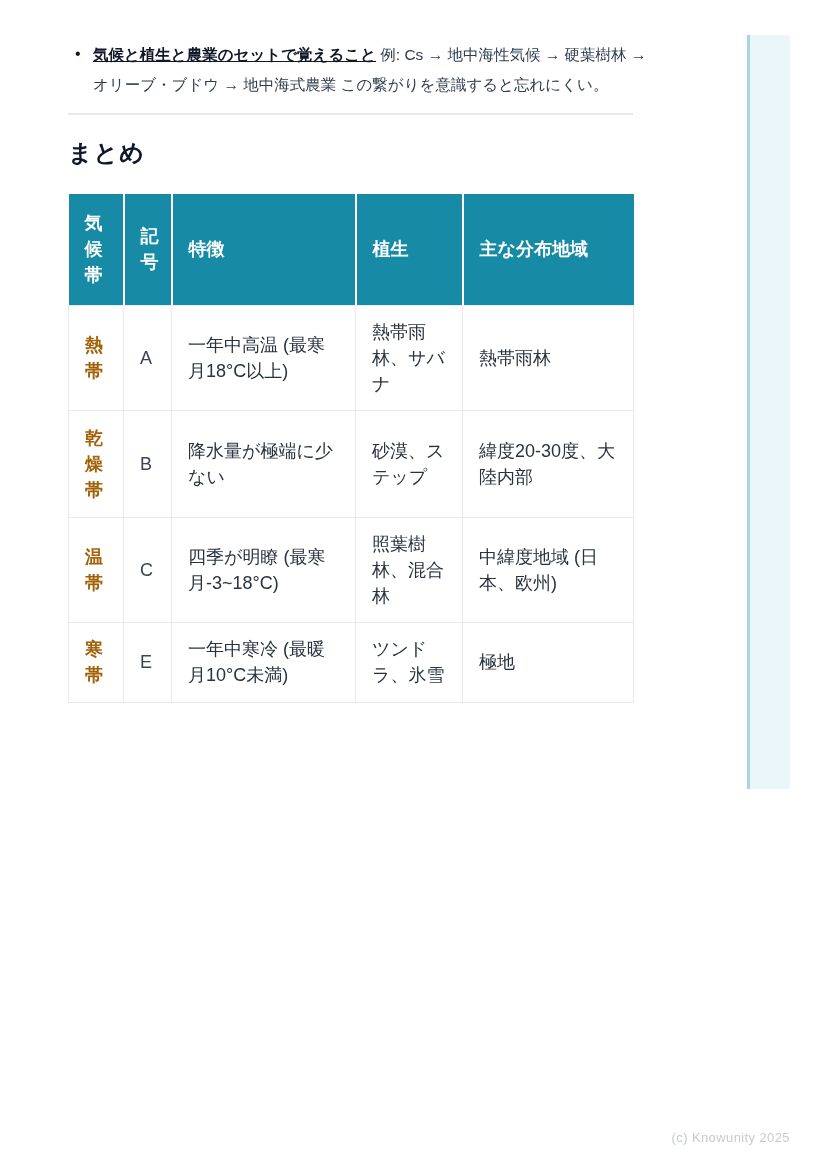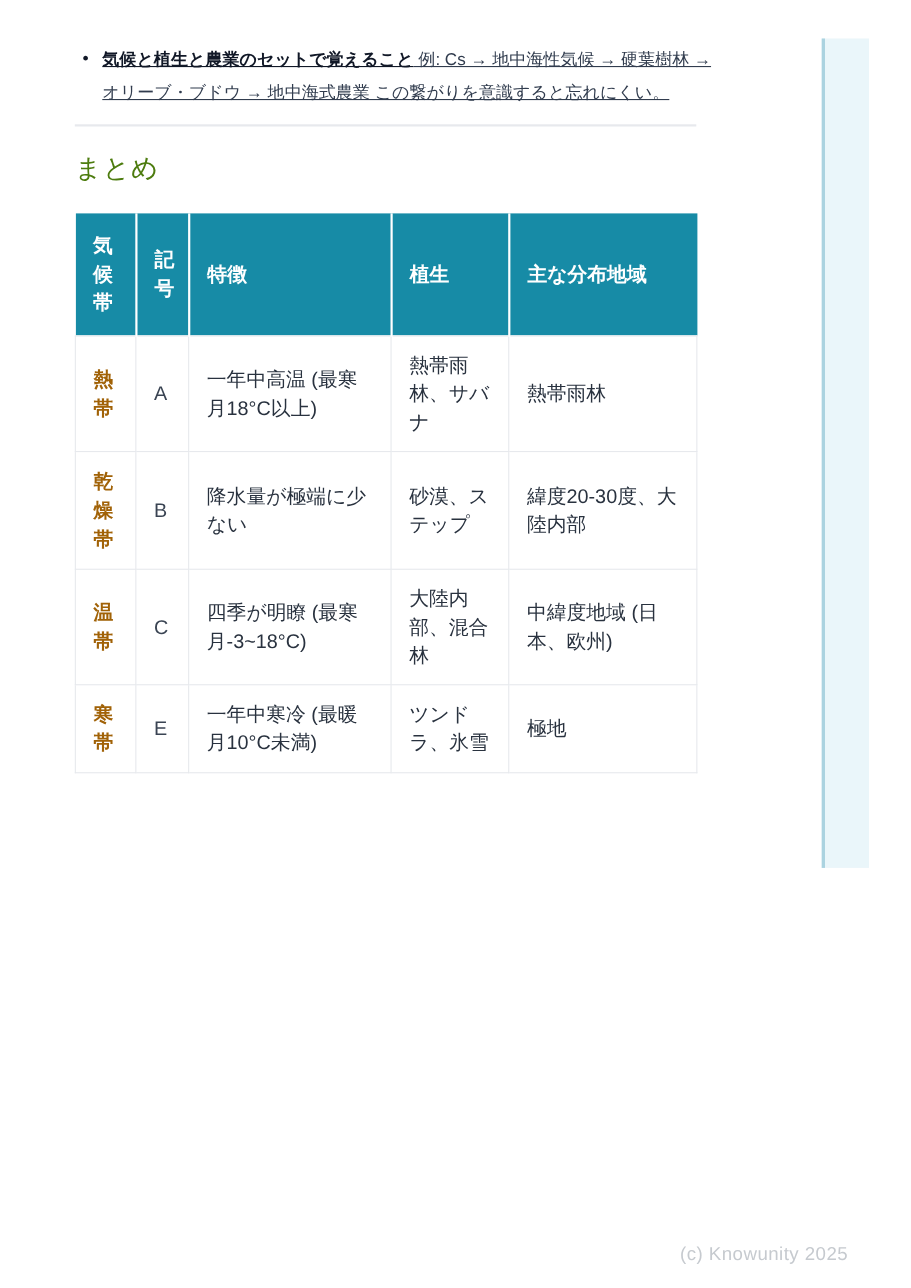--- a/index.html
+++ b/index.html
@@ -28,41 +28,41 @@
     padding-left: 25px;
   }
   .note .bullet {
     position: absolute;
     left: 7px;
     top: -1px;
     font-size: 16px;
     color: #111827;
   }
   .note .note-bold { font-weight: bold; color: #111827; text-decoration: underline; }
-  .note .note-rest { font-weight: normal; color: #313c4e; text-decoration: underline; }
+  .note .note-rest { font-weight: normal; color: #313c4e; }
 
   
   .divider {
     position: absolute;
     left: 68px;
     top: 113px;
     width: 565px;
     height: 2px;
     background: #e7e9ed;
     border: none;
   }
 
   
   .section-heading {
     position: absolute;
     left: 68px;
     top: 137px;
     font-size: 24px;
-    font-weight: normal;
-    color: #4d7c0f;
+    font-weight: bold;
+    color: #0f172a;
     letter-spacing: 1px;
   }
 
   
   .climate-table {
     position: absolute;
     left: 68px;
     top: 194px;
     width: 565px;
     border-collapse: collapse;
@@ -111,23 +111,23 @@
     top: 35px;
     width: 43px;
     height: 754px;
     background: #eaf6fa;
     border-left: 3px solid #abd3e0;
   }
 
   
   .footer-credit {
     position: absolute;
-    right: 57px;
+    right: 38px;
     top: 1130px;
-    font-size: 17px;
+    font-size: 13px;
     color: #c6cacf;
     letter-spacing: 0.4px;
   }
 </style>
 </head>
 <body>
 
 <div class="page">
 
   <div class="note">
@@ -167,21 +167,21 @@
         <td class="zone-cell">乾燥帯</td>
         <td class="code-cell">B</td>
         <td>降水量が極端に少ない</td>
         <td>砂漠、ステップ</td>
         <td>緯度20-30度、大陸内部</td>
       </tr>
       <tr>
         <td class="zone-cell">温帯</td>
         <td class="code-cell">C</td>
         <td>四季が明瞭 (最寒月-3~18°C)</td>
-        <td>大陸内部、混合林</td>
+        <td>照葉樹林、混合林</td>
         <td>中緯度地域 (日本、欧州)</td>
       </tr>
       <tr>
         <td class="zone-cell">寒帯</td>
         <td class="code-cell">E</td>
         <td>一年中寒冷 (最暖月10°C未満)</td>
         <td>ツンドラ、氷雪</td>
         <td>極地</td>
       </tr>
     </tbody>

